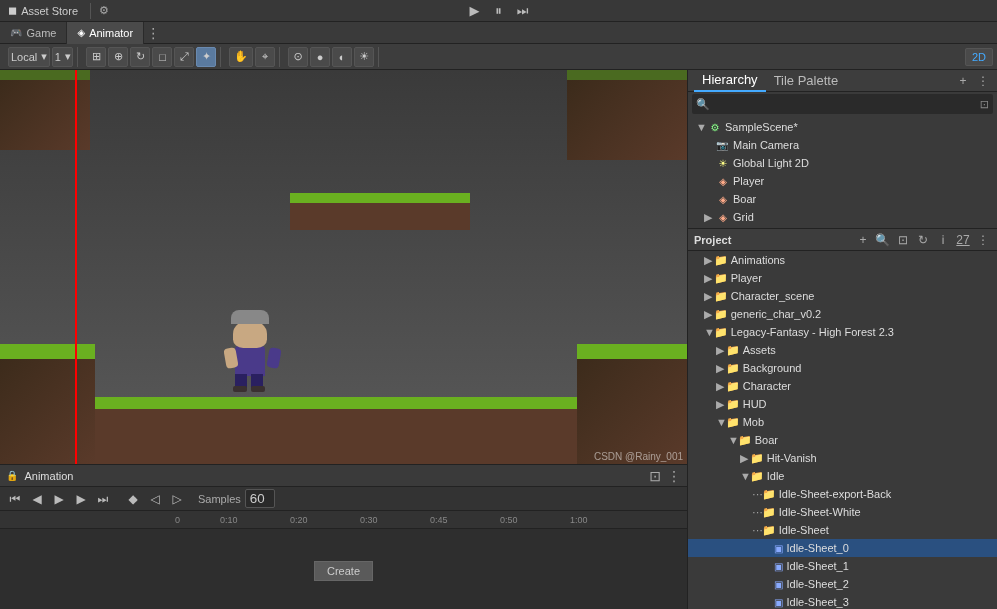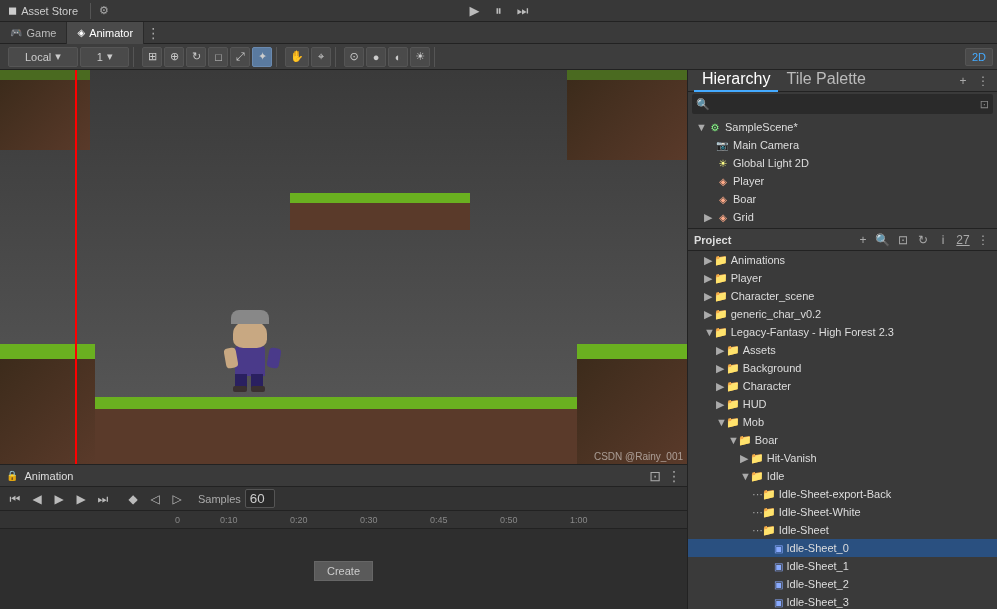--- a/index.html
+++ b/index.html
@@ -15,37 +15,37 @@
     .tab-row { display: flex; align-items: center; background: #3a3a3a; height: 22px; border-bottom: 1px solid #222; }
     .tab { padding: 0 10px; height: 22px; display: flex; align-items: center; color: #bbb; font-size: 11px; cursor: pointer; border-right: 1px solid #2a2a2a; }
     .tab.active { background: #4a4a4a; color: #fff; }
     .tab-icon { margin-right: 4px; font-size: 10px; }
 
     
     .toolbar { display: flex; align-items: center; background: #3d3d3d; height: 26px; border-bottom: 1px solid #222; padding: 0 4px; gap: 2px; }
     .toolbar-group { display: flex; align-items: center; gap: 2px; padding: 0 4px; border-right: 1px solid #555; margin-right: 2px; }
     .toolbar-btn { height: 20px; min-width: 20px; background: #4a4a4a; border: 1px solid #555; color: #ccc; cursor: pointer; display: flex; align-items: center; justify-content: center; font-size: 11px; padding: 0 4px; border-radius: 2px; }
     .toolbar-btn.active { background: #5a7a9f; border-color: #6a8ab0; }
-    .toolbar-dropdown { height: 20px; background: #4a4a4a; border: 1px solid #555; color: #ccc; cursor: pointer; display: flex; align-items: center; padding: 0 16px; border-radius: 2px; font-size: 11px; gap: 4px; }
+    .toolbar-dropdown { height: 20px; background: #4a4a4a; border: 1px solid #555; color: #ccc; cursor: pointer; display: flex; align-items: center; padding: 0 2px; border-radius: 2px; font-size: 11px; gap: 4px; }
     .two-d-btn { background: #4a4a4a; border: 1px solid #555; color: #4af; padding: 2px 6px; border-radius: 2px; font-size: 11px; margin-left: auto; }
 
     
     .main-layout { display: flex; height: calc(609px - 22px - 22px - 26px); }
 
     
     .scene-view { flex: 1; display: flex; flex-direction: column; background: #2a2a2a; position: relative; }
 
     
     .right-panel { width: 310px; display: flex; flex-direction: column; background: #3a3a3a; border-left: 1px solid #222; }
 
     
     .hierarchy-panel { height: 200px; border-bottom: 1px solid #222; display: flex; flex-direction: column; }
     .panel-header { display: flex; align-items: center; background: #3d3d3d; height: 22px; border-bottom: 1px solid #222; padding: 0 6px; }
     .panel-tabs { display: flex; gap: 0; }
-    .panel-tab { padding: 0 8px; height: 22px; display: flex; font-size: 16px; color: #bbb; cursor: pointer; }
+    .panel-tab { padding: 0 8px; height: 22px; display: flex; align-items: center; font-size: 13px; color: #bbb; cursor: pointer; }
     .panel-tab.active { color: #fff; border-bottom: 2px solid #4af; }
     .icon-btn { width: 16px; height: 16px; background: none; border: none; color: #aaa; cursor: pointer; font-size: 12px; display: flex; align-items: center; justify-content: center; }
     .search-bar { display: flex; align-items: center; background: #2a2a2a; height: 20px; margin: 2px 4px; border-radius: 2px; padding: 0 4px; gap: 4px; }
     .search-bar input { background: none; border: none; color: #ccc; font-size: 11px; width: 100%; outline: none; }
     .tree-content { overflow-y: auto; flex: 1; padding: 2px 0; }
     .tree-item { height: 18px; display: flex; align-items: center; padding-left: 8px; cursor: pointer; font-size: 11px; }
     .tree-item .arrow { width: 12px; display: inline-block; color: #aaa; }
     .tree-item .item-icon { width: 14px; height: 14px; margin-right: 3px; display: inline-flex; align-items: center; justify-content: center; font-size: 10px; }
     .scene-icon { color: #8f8; }
     .camera-icon { color: #88f; }

